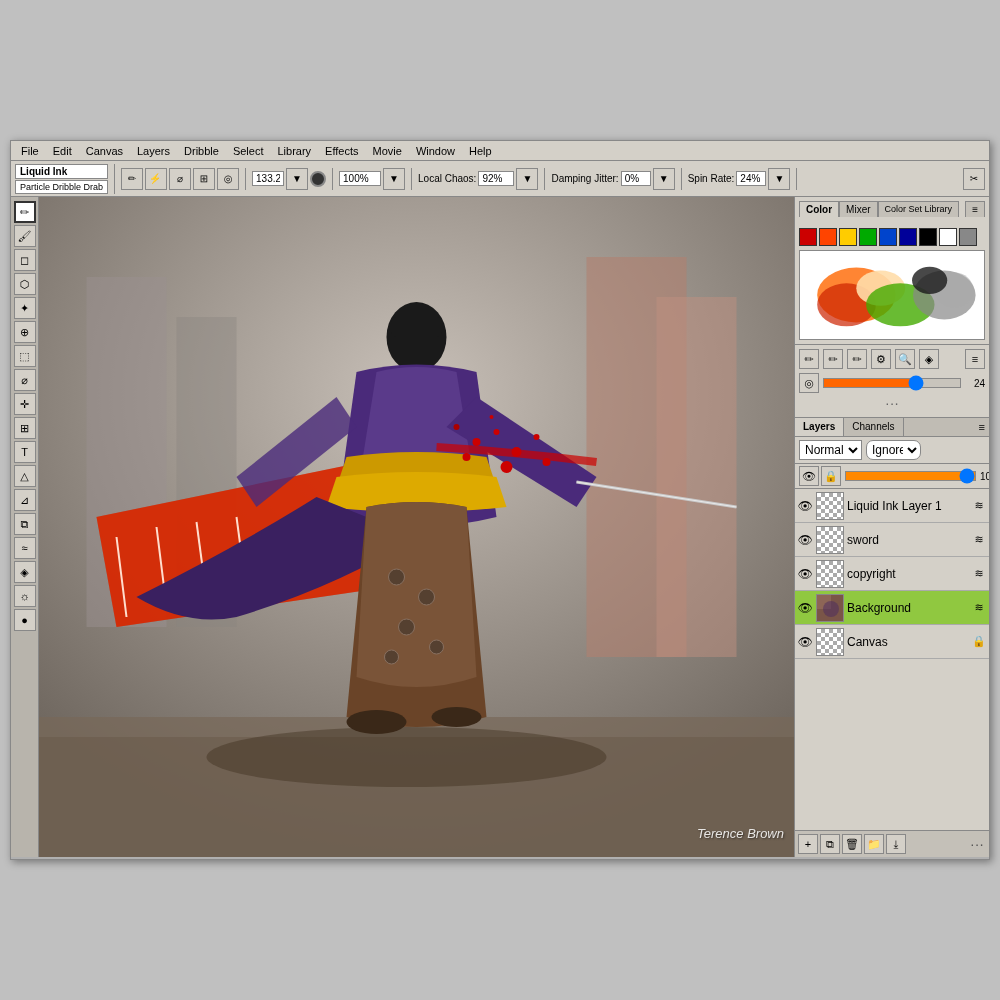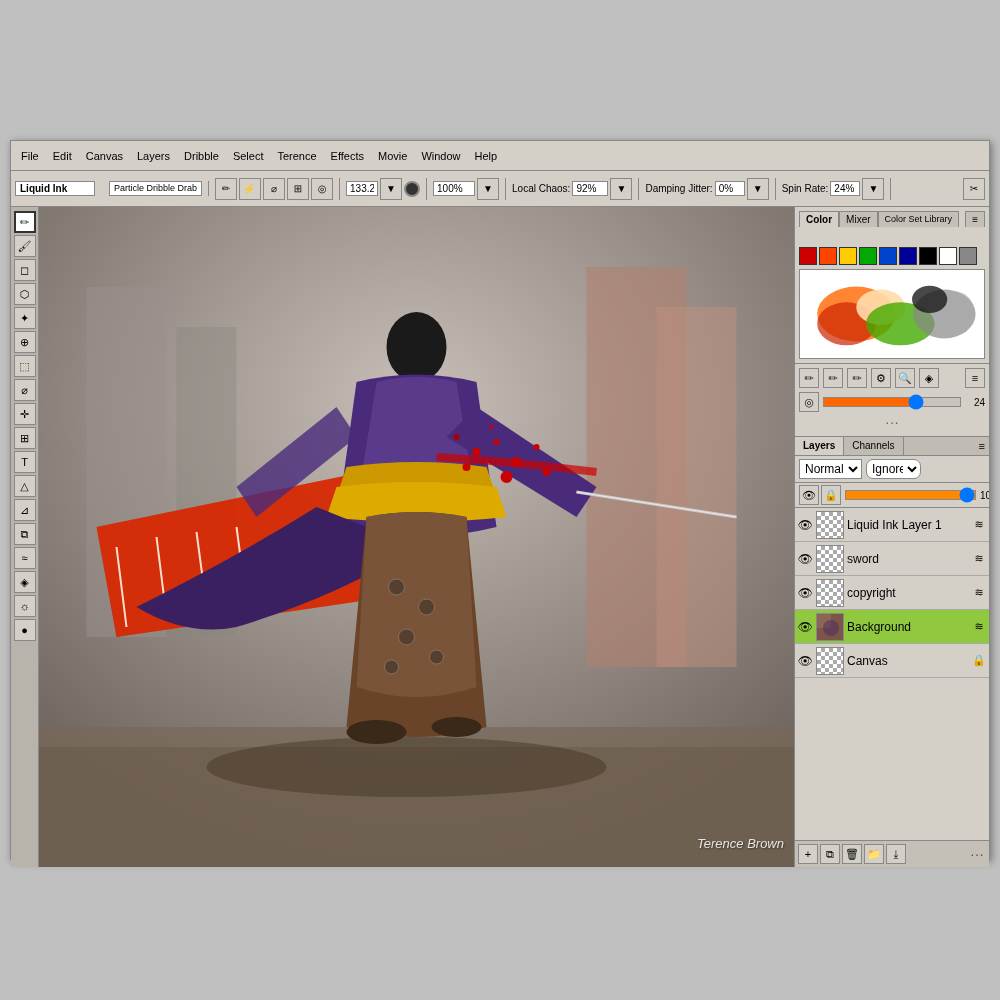--- a/index.html
+++ b/index.html
@@ -19,21 +19,21 @@
       left: 10px;
       width: 980px;
       height: 720px;
       background: #b0b0b0;
       border: 1px solid #888;
       box-shadow: 2px 2px 8px rgba(0,0,0,0.4);
     }
 
     
     #menu-bar {
-      height: 30px;
+      height: 20px;
       background: #d4d0c8;
       border-bottom: 1px solid #888;
       display: flex;
       align-items: center;
       padding: 0 4px;
       gap: 2px;
     }
     .menu-item {
       padding: 2px 6px;
       font-size: 11px;
@@ -151,21 +151,21 @@
 
     
     #color-panel {
       background: #d4d0c8;
       border-bottom: 1px solid #888;
       padding: 4px;
     }
     #panel-tabs {
       display: flex;
       gap: 0;
-      margin-bottom: 20px;
+      margin-bottom: 11px;
     }
     .panel-tab {
       padding: 2px 6px;
       font-size: 10px;
       border: 1px solid #888;
       background: #c4c0b8;
       cursor: pointer;
       border-bottom: none;
     }
     .panel-tab.active {
@@ -384,30 +384,30 @@
 
 <div id="app-window">
 
   <div id="menu-bar">
     <span class="menu-item">File</span>
     <span class="menu-item">Edit</span>
     <span class="menu-item">Canvas</span>
     <span class="menu-item">Layers</span>
     <span class="menu-item">Dribble</span>
     <span class="menu-item">Select</span>
-    <span class="menu-item">Terence</span>
+    <span class="menu-item">Library</span>
     <span class="menu-item">Effects</span>
     <span class="menu-item">Movie</span>
     <span class="menu-item">Window</span>
     <span class="menu-item">Help</span>
   </div>
 
   <div id="toolbar">
     <div class="tool-group">
-      <div style="display:flex;flex-direction:row;gap:14px;">
+      <div style="display:flex;flex-direction:column;gap:1px;">
         <div class="tool-label-box" style="font-weight:bold;">Liquid Ink</div>
         <div class="tool-label-box" style="font-size:9px;">Particle Dribble Drab</div>
       </div>
     </div>
     <div class="tool-group">
       <div class="toolbar-btn">✏</div>
       <div class="toolbar-btn">⚡</div>
       <div class="toolbar-btn">⌀</div>
       <div class="toolbar-btn">⊞</div>
       <div class="toolbar-btn">◎</div>

